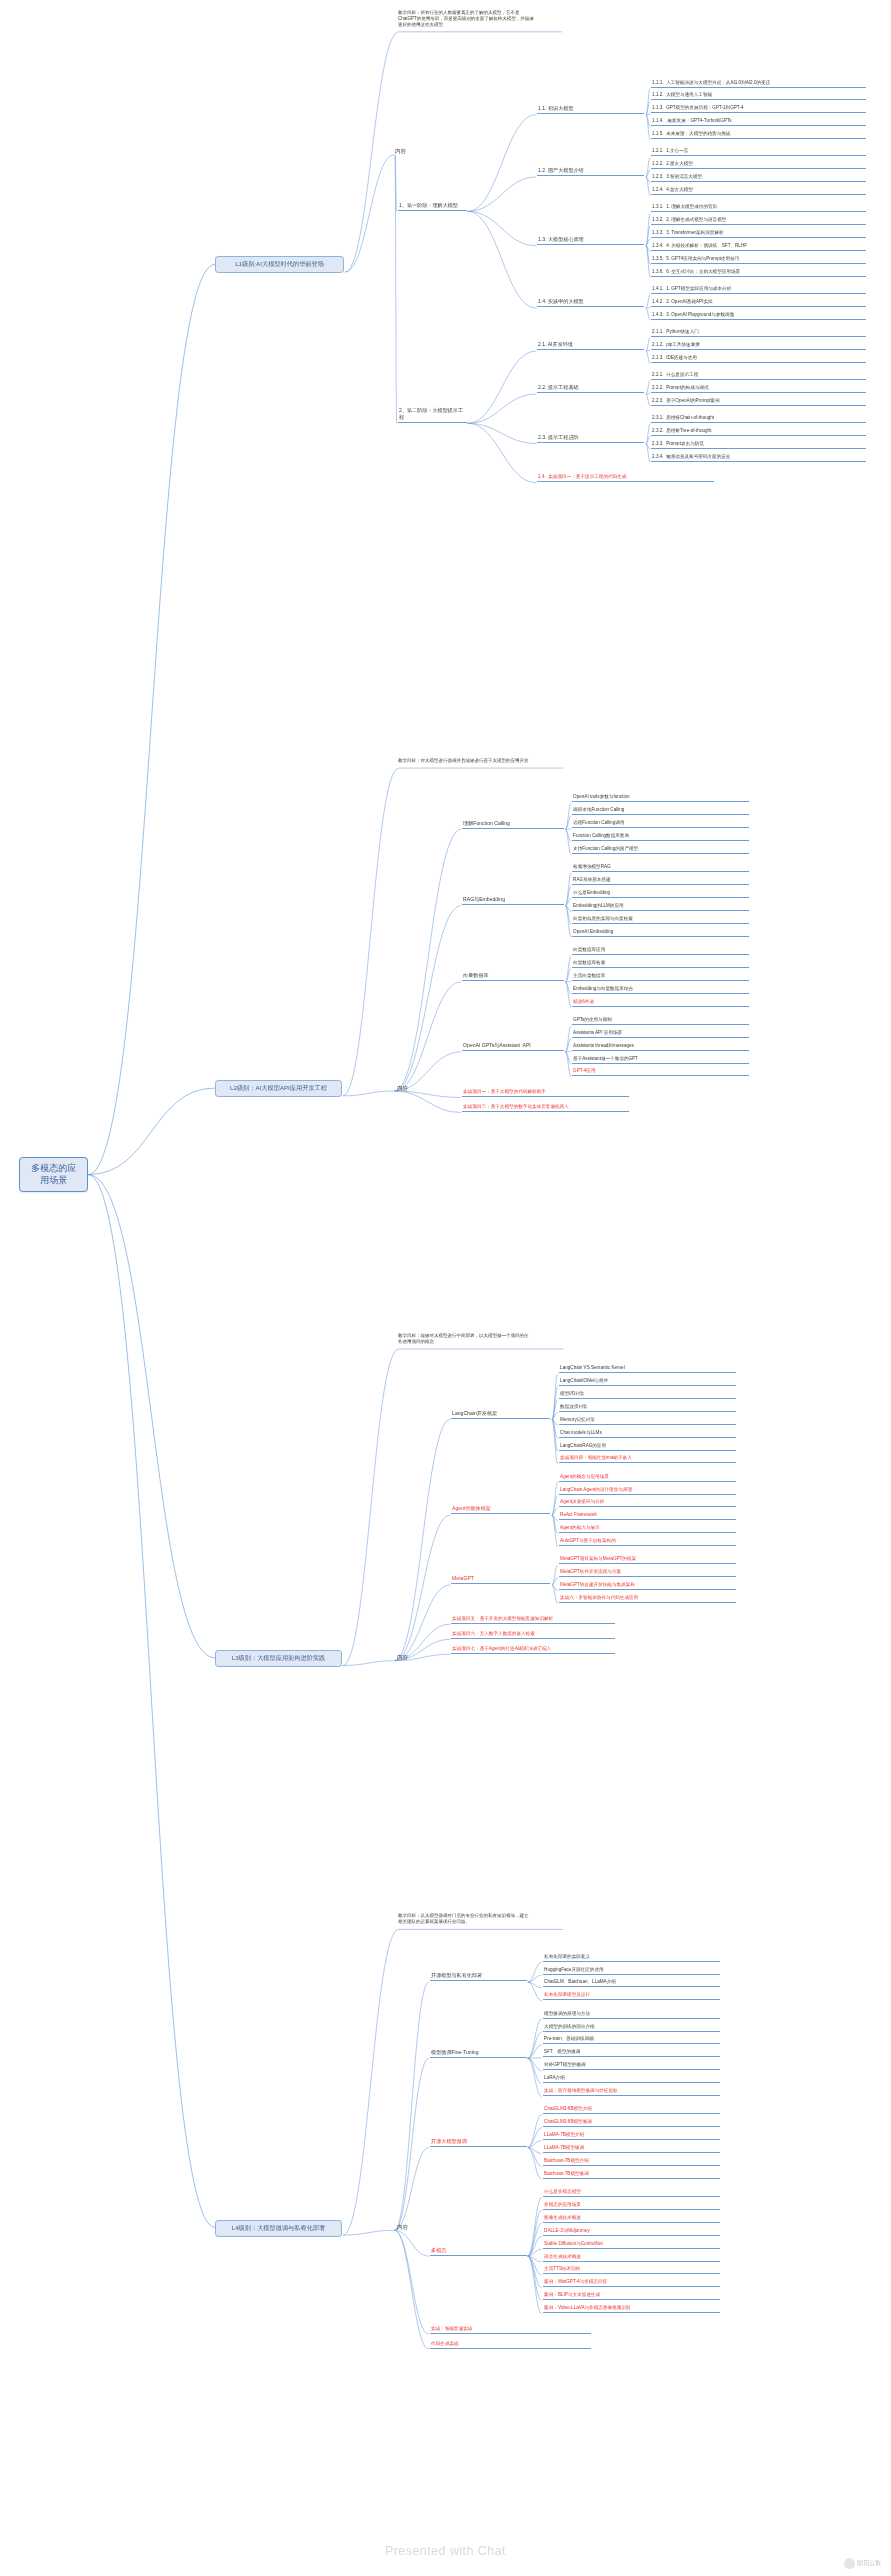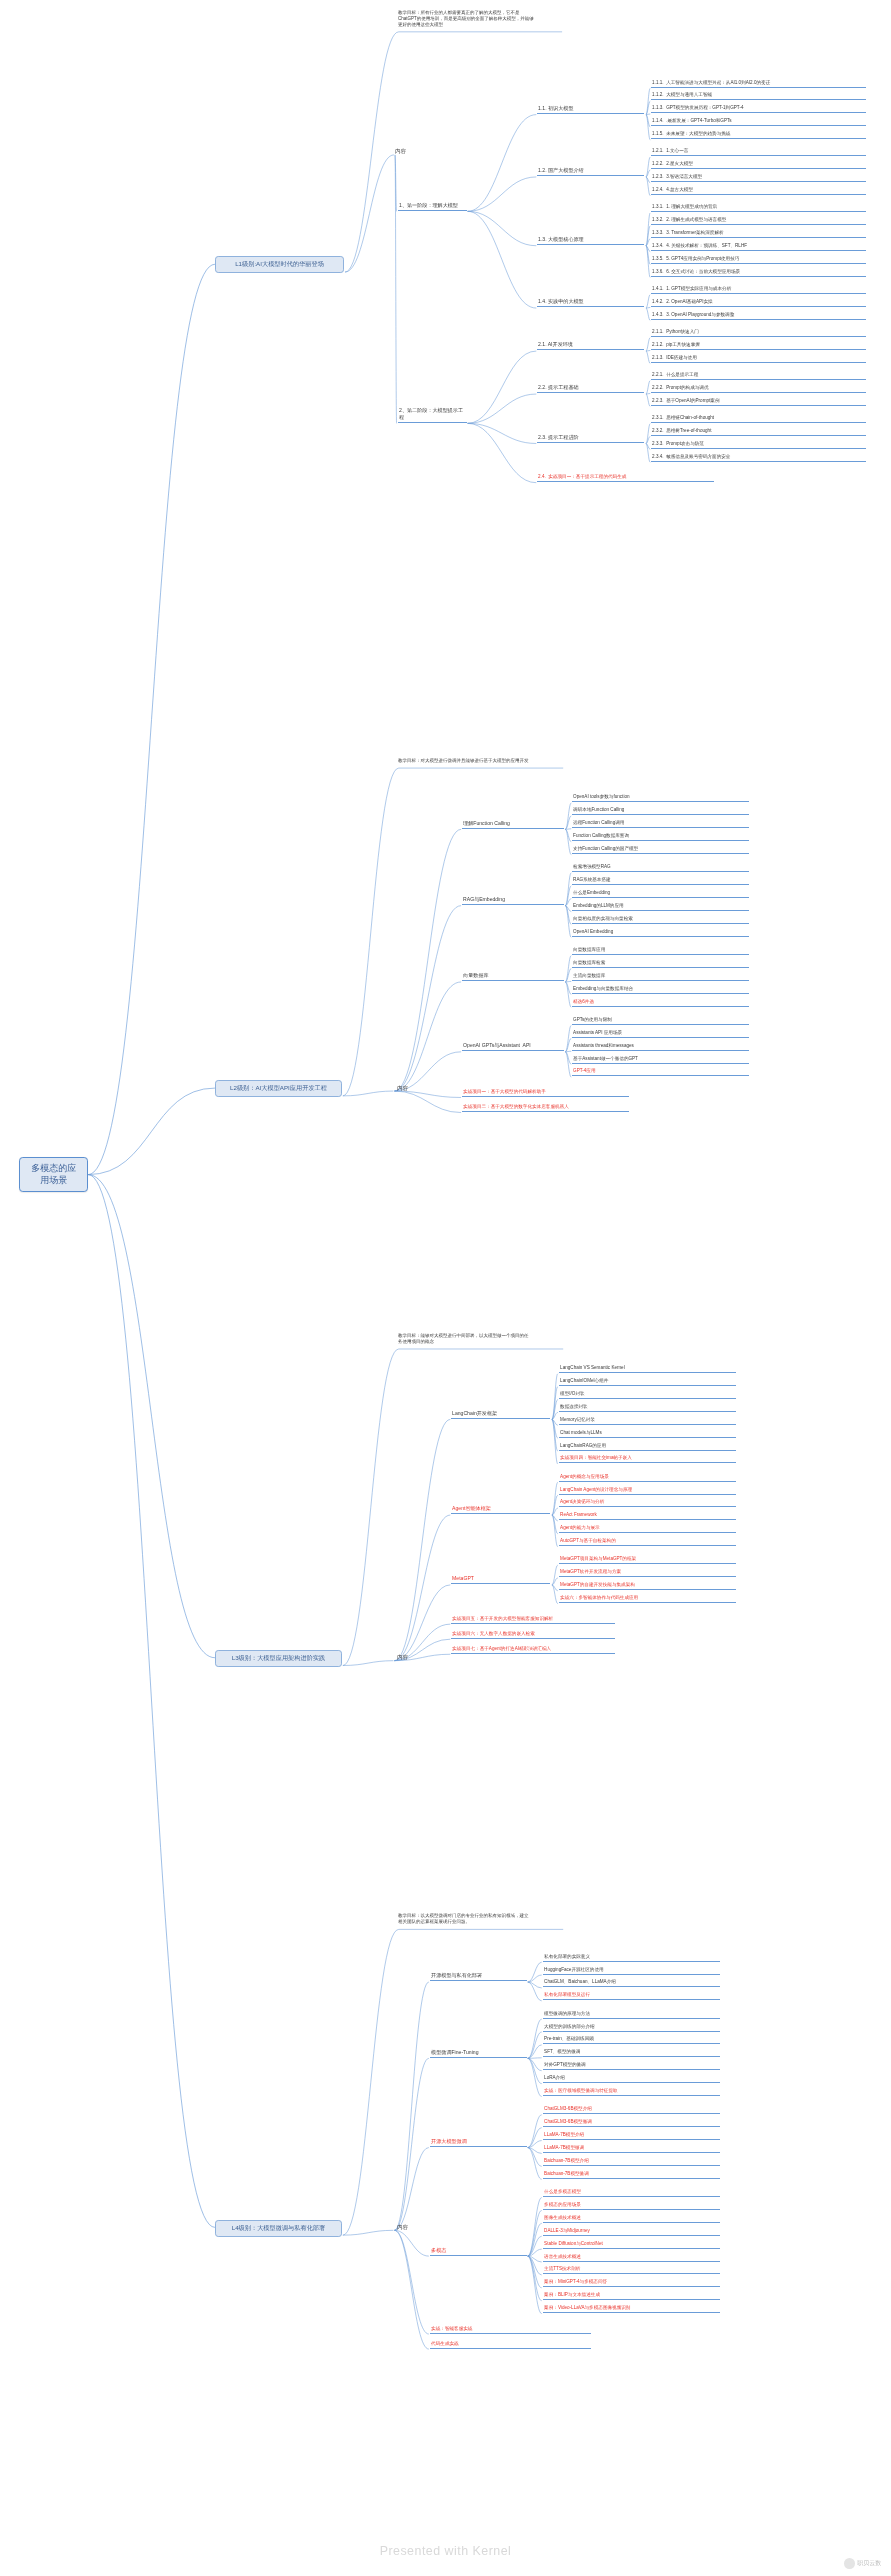--- a/index.html
+++ b/index.html
@@ -358,19 +358,19 @@
       <div class="node lvl4 bar red" style="left: 543px; top: 2266px; width: 177px;"><span class="txt">主流TTS技术剖析</span></div>
       <div class="node lvl4 bar red" style="left: 543px; top: 2279px; width: 177px;"><span class="txt">案例：MiniGPT-4与多模态问答</span></div>
       <div class="node lvl4 bar red" style="left: 543px; top: 2292px; width: 177px;"><span class="txt">案例：BLIP与文本描述生成</span></div>
       <div class="node lvl4 bar red" style="left: 543px; top: 2305px; width: 177px;"><span class="txt">案例：Video-LLaVA与多模态图像视频识别</span></div>
       <div class="node lvl3 bar red" style="left: 430px; top: 2247px; width: 97px;"><span class="txt">多模态</span></div>
       <div class="node lvl4 bar red" style="left: 430px; top: 2326px; width: 161px;"><span class="txt">实战：智能客服实战</span></div>
       <div class="node lvl4 bar red" style="left: 430px; top: 2341px; width: 161px;"><span class="txt">代码生成实战</span></div>
       <div class="node root" style="left: 19.3px; top: 1157px; width: 69px;"><span class="txt">多模态的应用场景</span></div>
     </div>
 
-  <div class="watermark">Presented with Kernel</div>
+  <div class="watermark">Presented with Chat</div>
   <div class="wm-logo">
     <span class="wm-circle"></span>
     <span>职贝云数</span>
   </div>
 </div>
 
 
 </body></html>

